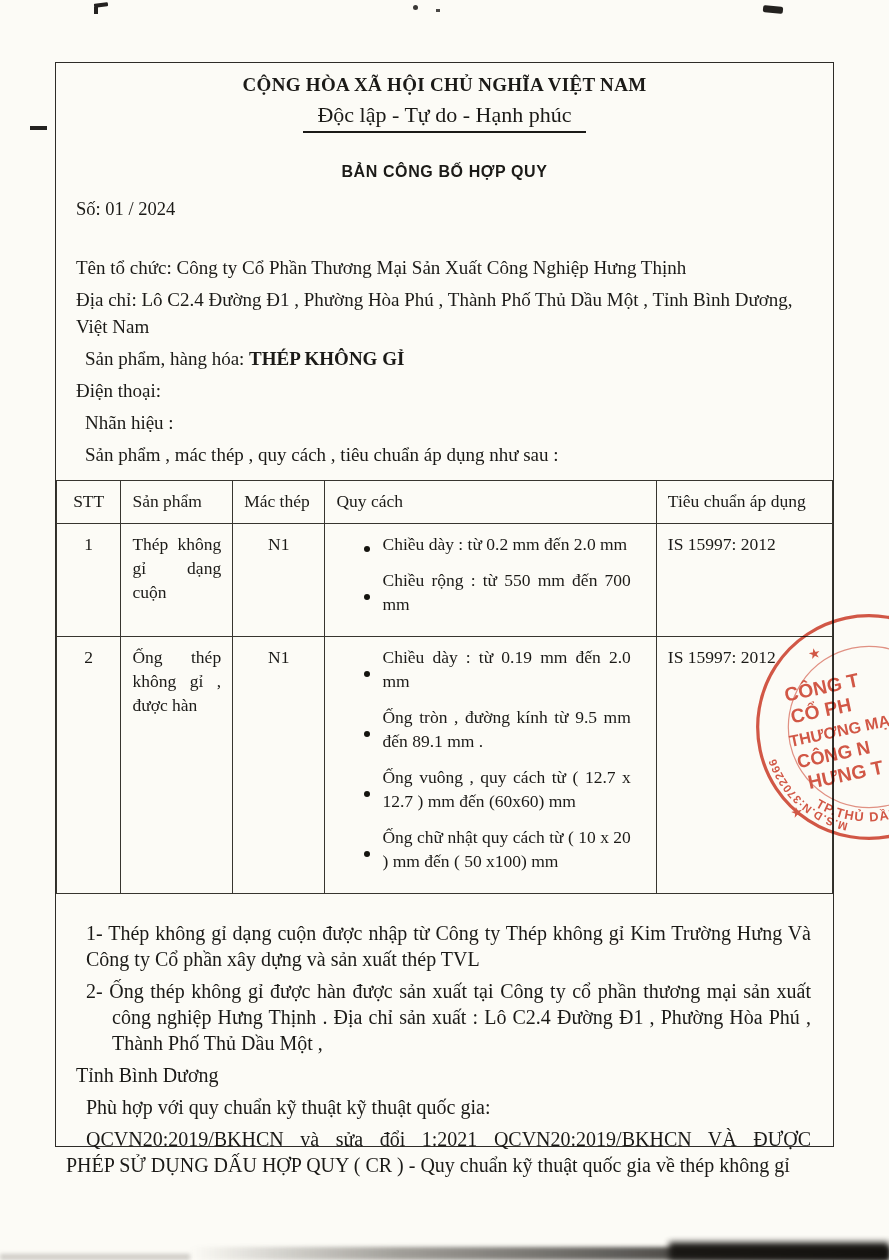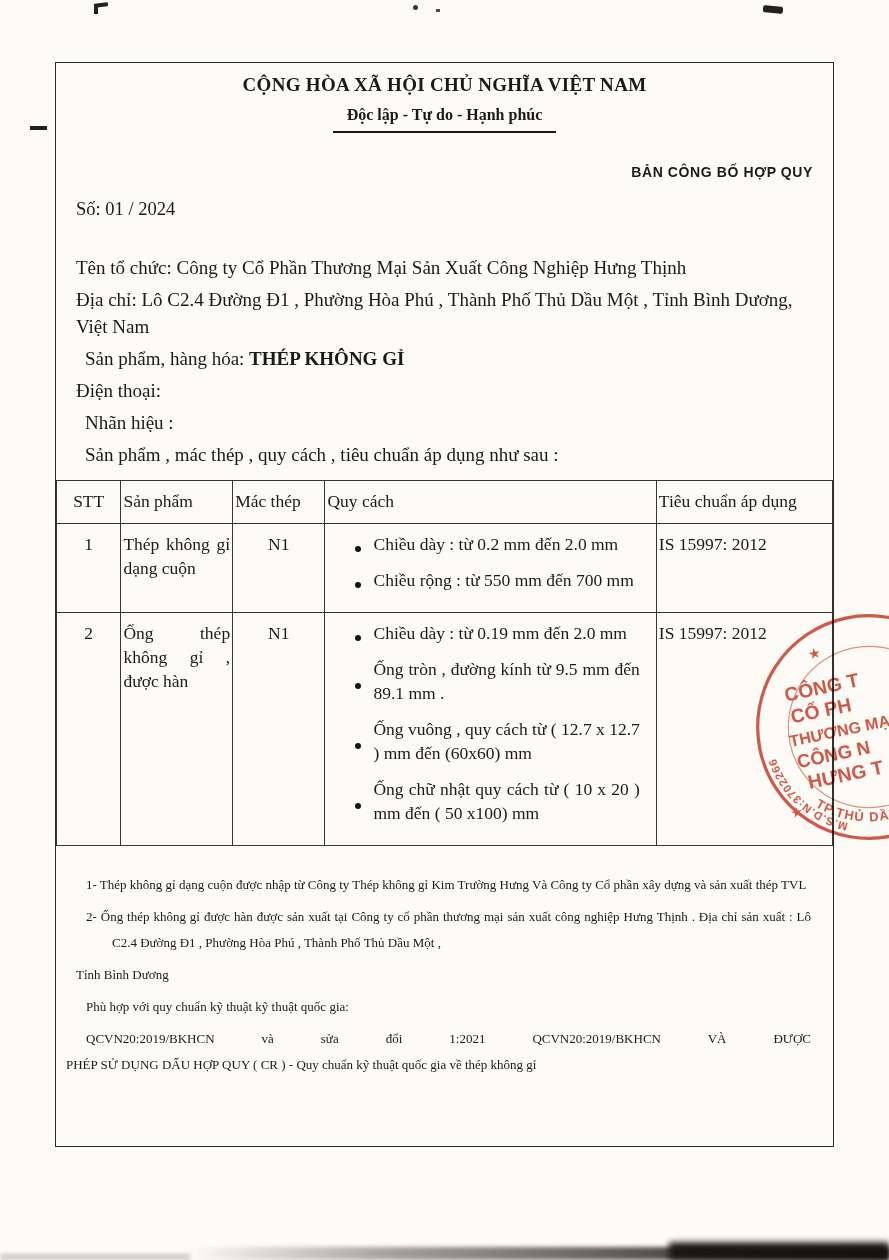--- a/index.html
+++ b/index.html
@@ -16,56 +16,56 @@
     position:absolute;left:55px;top:62px;
     width:779px;height:1085px;
     border:1.6px solid #2e2c28;
     box-sizing:border-box;
   }
   .pad{padding:8px 20px 0 20px;}
   .nat-header{text-align:center;margin-top:1px;}
   .nat-h1{font-size:19px;font-weight:bold;letter-spacing:.3px;line-height:25px;}
   .nat-h2{margin-top:4px;line-height:28px;}
   .underlined{
-    display:inline-block;font-size:16px;font-weight:bold;
+    display:inline-block;font-size:22px;font-weight:normal;
     border-bottom:2px solid #1b1a17;padding:0 14px 2px 14px;text-align:center;
   }
   .doc-title{
-    text-align:right;margin-top:24px;
+    text-align:center;margin-top:24px;
     font-family:"Liberation Sans", sans-serif;
-    font-size:14px;font-weight:bold;letter-spacing:.6px;line-height:30px;
+    font-size:16px;font-weight:bold;letter-spacing:.6px;line-height:30px;
   }
   .doc-number{text-align:left;margin-top:10px;font-size:18.5px;line-height:25px;}
   .info{font-size:19px;line-height:27px;margin:5px 0;}
   .info.org{margin-top:32px;}
   .info.indent{margin-left:9px;}
   .info b{font-weight:bold;}
   table{
     border-collapse:collapse;width:100%;
     margin-top:12px;font-size:17.5px;table-layout:fixed;
   }
   th,td{
     border:1.4px solid #37352f;
-    padding:8px 2px;vertical-align:top;
+    padding:8px 11px;vertical-align:top;
     font-weight:normal;text-align:left;line-height:24px;
     overflow:hidden;
     margin-left:44px;
   }
   th{height:26px;}
   col.c-stt{width:8.3%;} col.c-sp{width:14.4%;} col.c-mt{width:11.9%;}
   col.c-qc{width:42.7%;} col.c-tc{width:22.7%;}
   .cell-center{text-align:center;}
   .cell-just{text-align:justify;}
   .spec{display:flex;margin:0 4px 12px 28px;line-height:24px;align-items:center;}
   .spec-dot{
     flex:none;width:6px;height:6px;border-radius:50%;
     background:#15140f;margin:9px 12px 0 0;
   }
   .spec-text{flex:1;text-align:justify;padding-right:10px;}
-  .notes{padding:20px 22px 0 30px;font-size:13px;}
+  .notes{padding:20px 22px 0 30px;font-size:20px;}
   .note{margin:6px 0;line-height:26px;}
   .note.hang{padding-left:26px;text-indent:-26px;text-align:justify;}
   .note.just{text-align:justify;}
   .note.n3{margin-left:-10px;}
   .note.n5{margin-left:-20px;margin-bottom:0;}
   .n5-line1{text-align:justify;text-align-last:justify;text-indent:20px;line-height:26px;}
   .n5-line2{line-height:26px;}
   
   .stamp{
     position:absolute;left:748px;top:606px;width:242px;height:242px;

